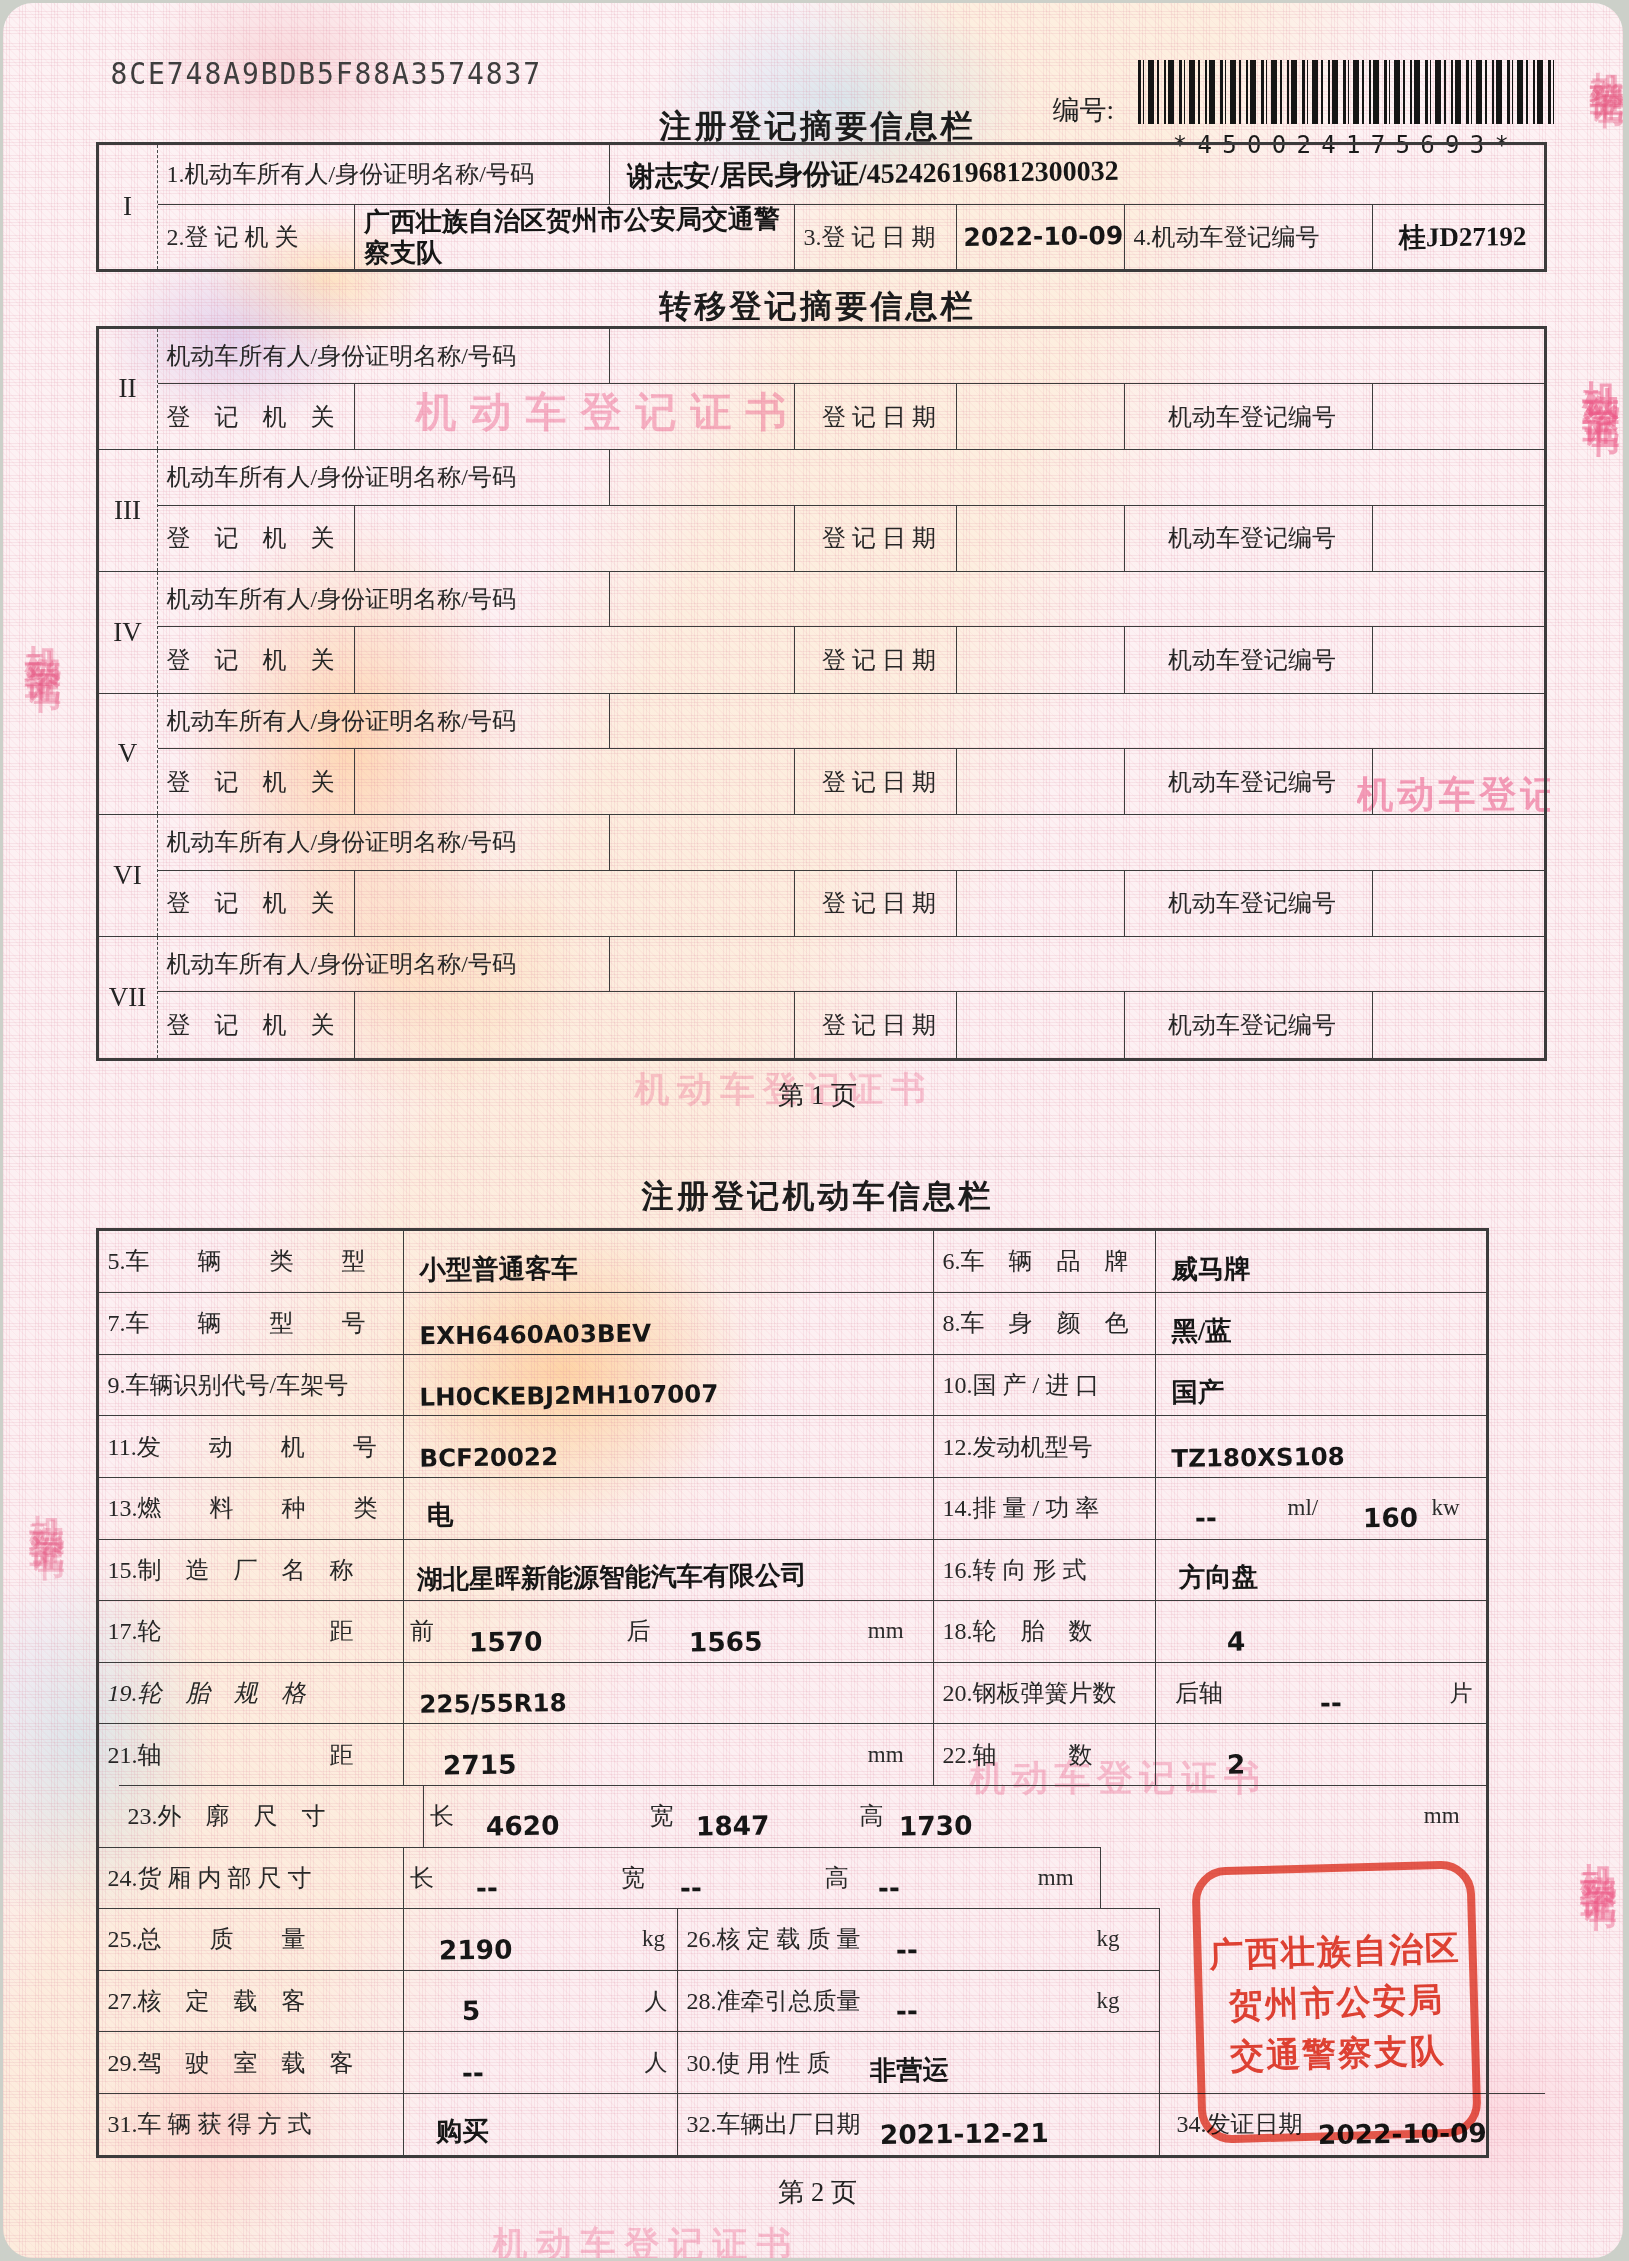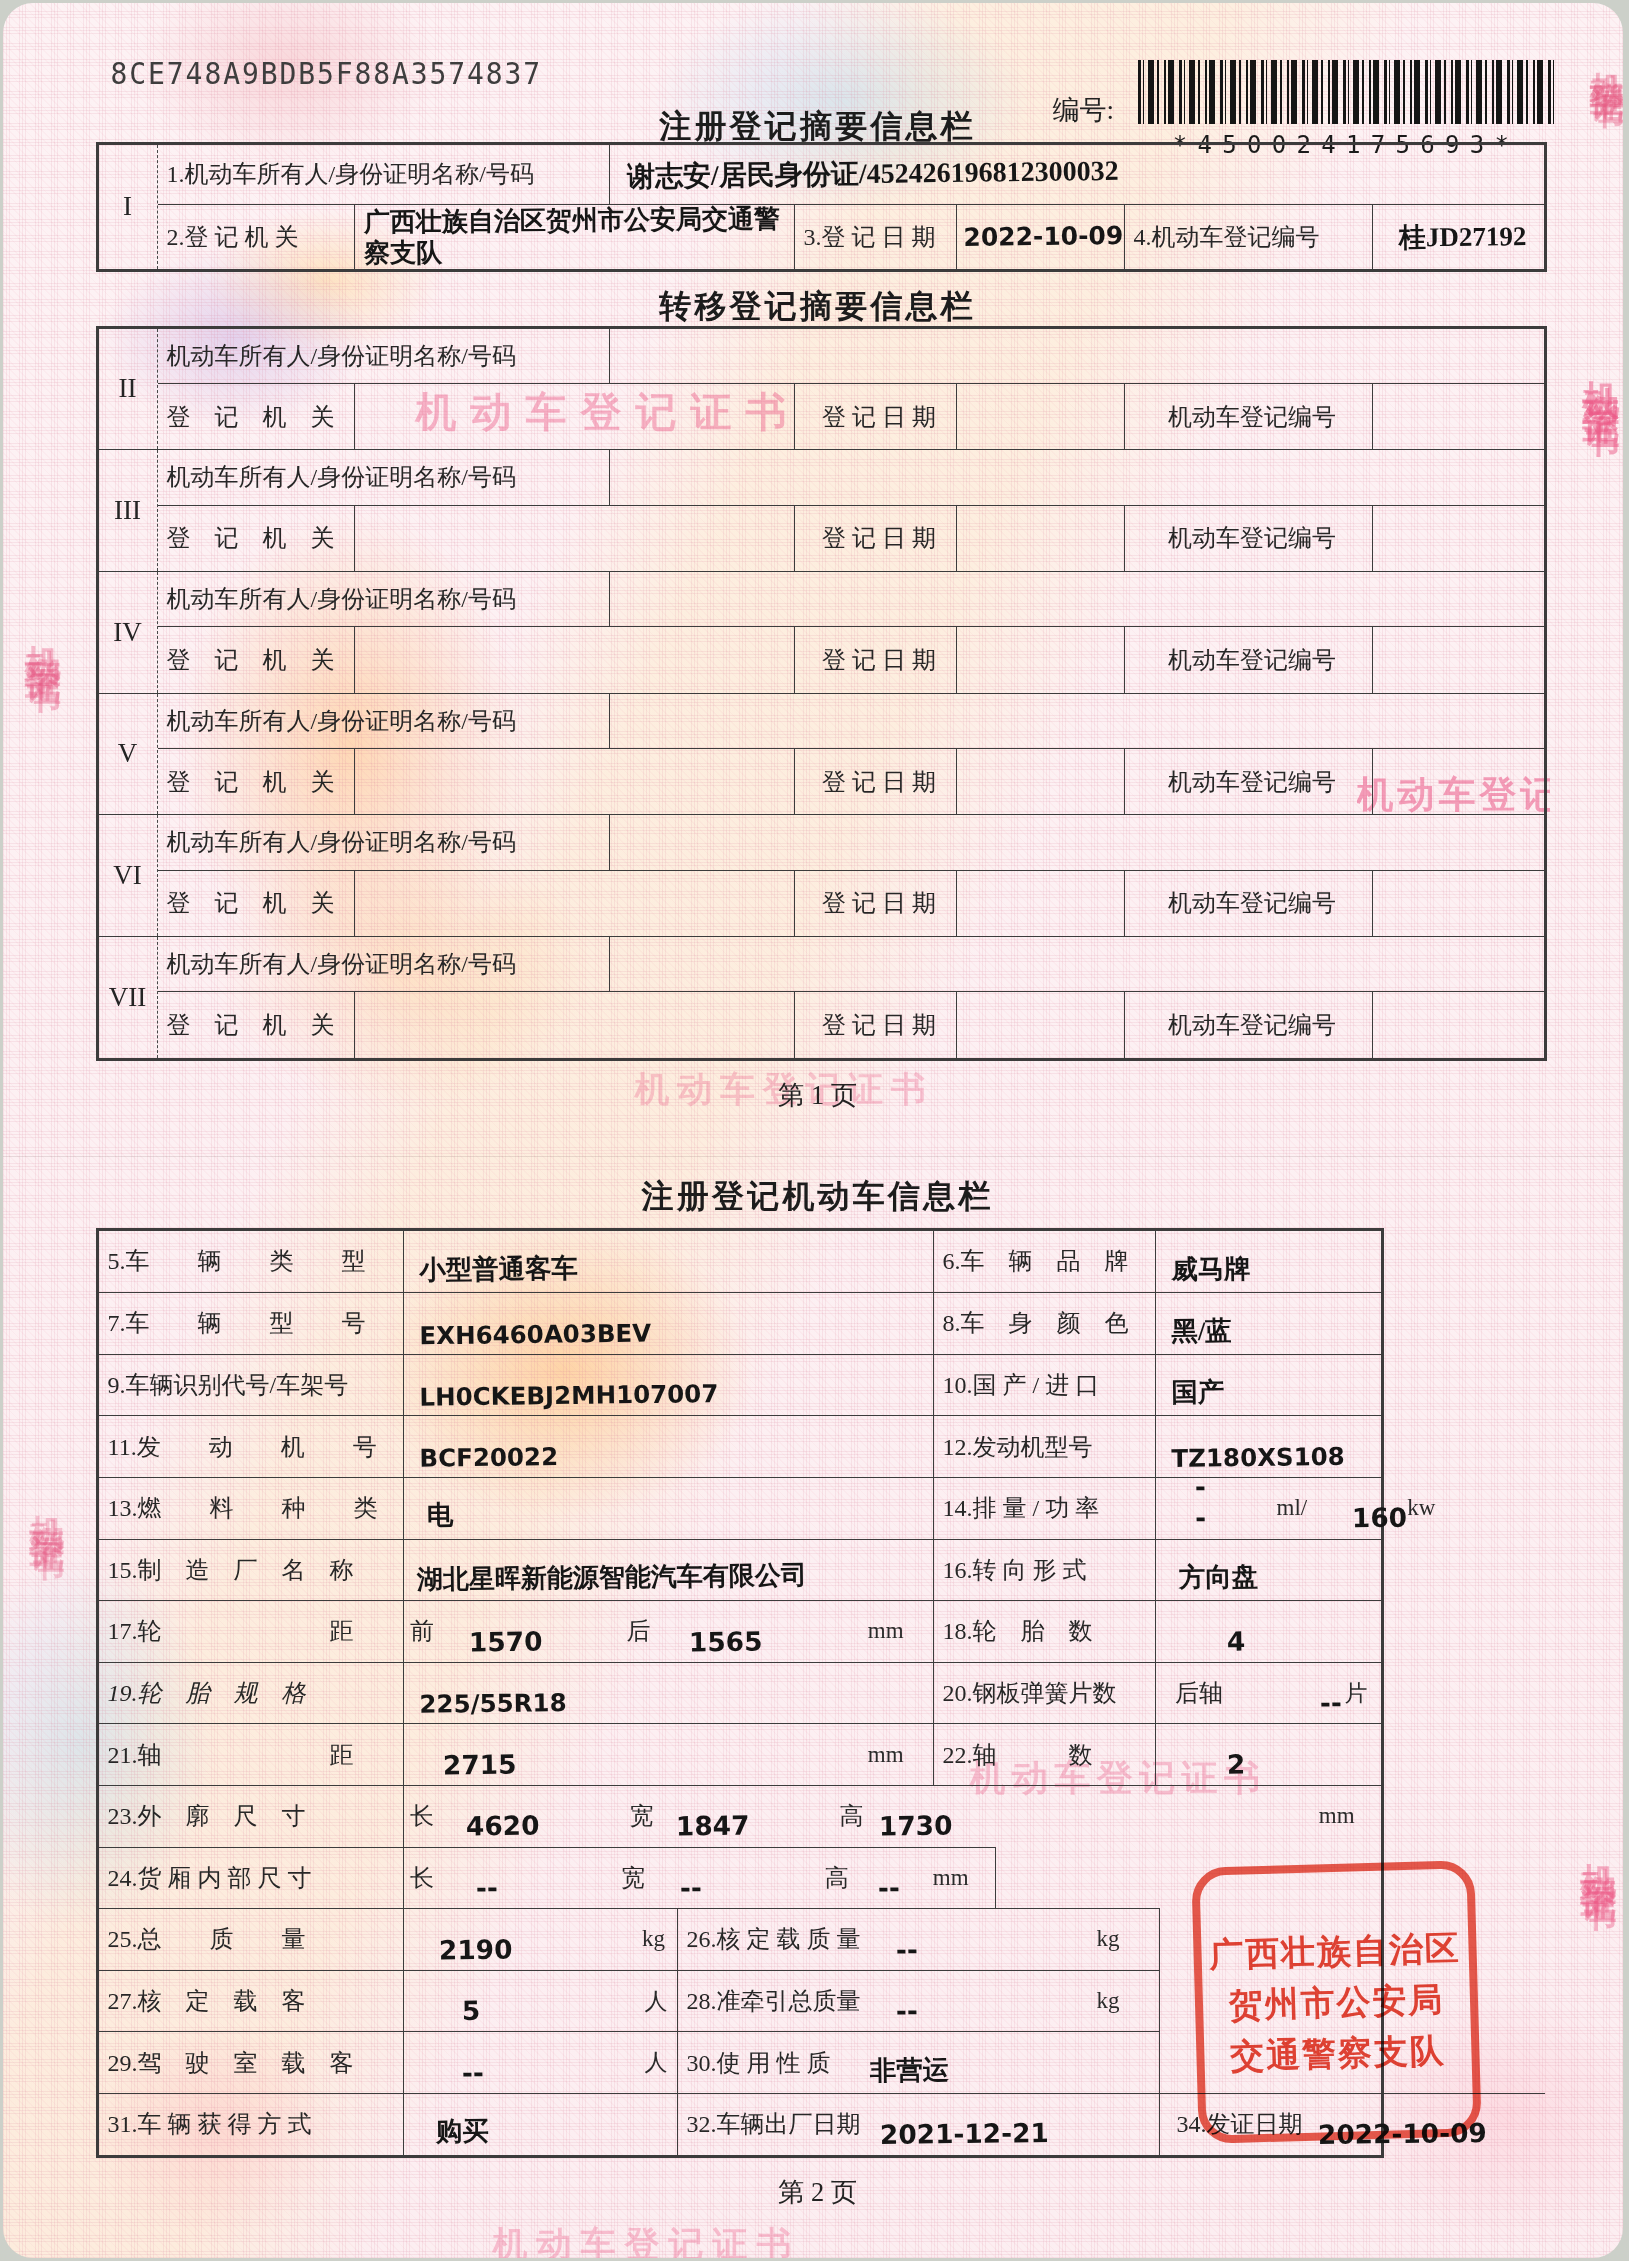--- a/index.html
+++ b/index.html
@@ -269,21 +269,21 @@
           </div>
         </div>
       </div>
     </div>
 
     <div class="footer" style="top:1075px;">第 1 页</div>
     <div class="perf"></div>
 
     <div class="title" style="top:1172px;">注册登记机动车信息栏</div>
 
-    <div class="tbl" style="left:93px;top:1225px;width:1288px;height:930px;display:flex;flex-direction:column;">
+    <div class="tbl" style="left:93px;top:1225px;width:1393px;height:930px;display:flex;flex-direction:column;">
 
       <div class="row" style="flex:1;">
         <div class="c first" style="width:304px;flex:0 0 304px;">
             <span class="lab">5.车　　辆　　类　　型</span>
           </div>
         <div class="c" style="width:530px;flex:0 0 530px;">
             <span class="val cjk low" style="padding-left:15.5px;">小型普通客车</span>
           </div>
         <div class="c" style="width:222px;flex:0 0 222px;">
             <span class="lab">6.车　辆　品　牌</span>
@@ -416,21 +416,21 @@
           <span class="unit" style="margin-left:auto;margin-right:29px;">mm</span>
         </div>
         <div class="c bt" style="width:222px;flex:0 0 222px;">
             <span class="lab">22.轴　　　数</span>
           </div>
         <div class="c bt" style="flex:1;">
             <span class="val low" style="padding-left:71px;">2</span>
           </div>
       </div>
 
-      <div class="row" style="flex:1;">
+      <div class="row" style="flex:1;margin-left:20px;">
         <div class="c first bt" style="width:304px;flex:0 0 304px;">
             <span class="lab">23.外　廓　尺　寸</span>
           </div>
         <div class="c bt" style="flex:1;">
           <span class="lab" style="padding-left:6.4px;">长</span>
           <span class="val low" style="margin-left:32px;">4620</span>
           <span class="lab" style="padding-left:90px;">宽</span>
           <span class="val low" style="margin-left:22.6px;">1847</span>
           <span class="lab" style="padding-left:90px;">高</span>
           <span class="val low" style="margin-left:16px;">1730</span>

